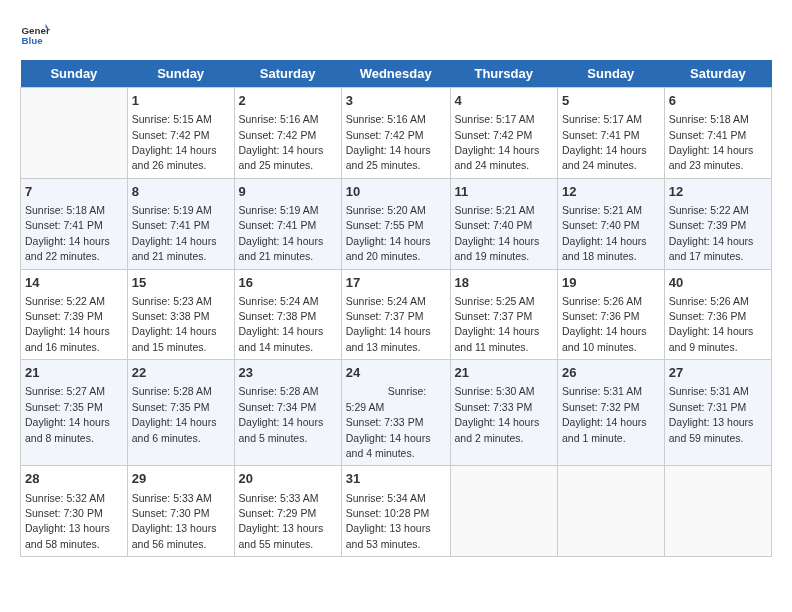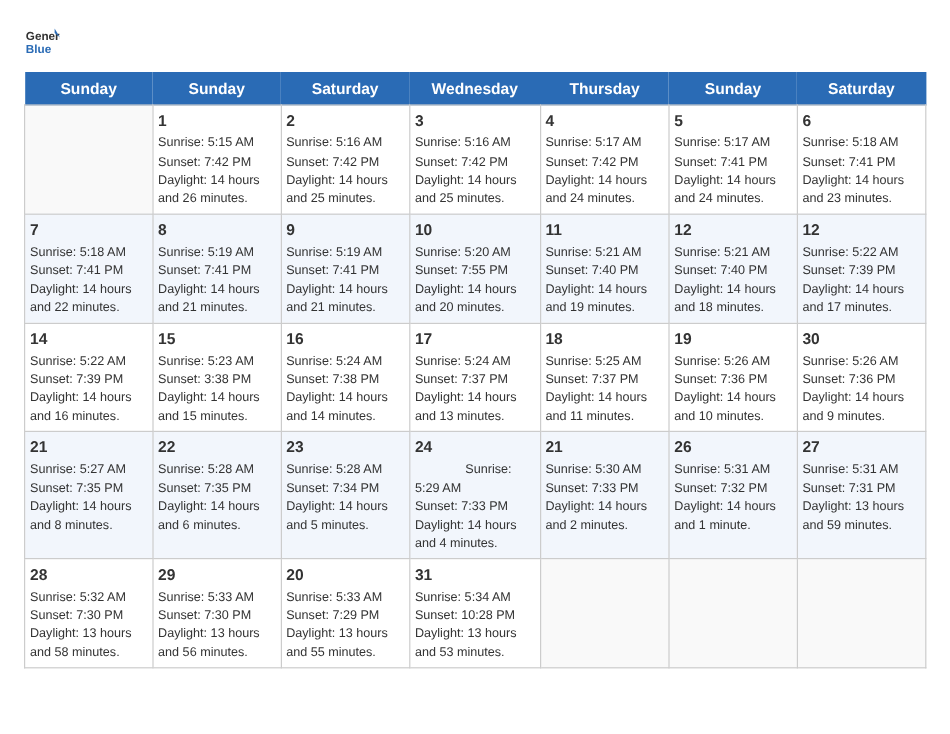--- a/index.html
+++ b/index.html
@@ -185,21 +185,21 @@
 Daylight: 14 hours
 and 13 minutes.</span></td>
         <td><span class="day-num">18</span><span class="day-info" style="white-space: pre-wrap;">Sunrise: 5:25 AM
 Sunset: 7:37 PM
 Daylight: 14 hours
 and 11 minutes.</span></td>
         <td><span class="day-num">19</span><span class="day-info" style="white-space: pre-wrap;">Sunrise: 5:26 AM
 Sunset: 7:36 PM
 Daylight: 14 hours
 and 10 minutes.</span></td>
-        <td><span class="day-num">30</span><span class="day-info" style="white-space: pre-wrap;">Sunrise: 5:26 AM
+        <td><span class="day-num">40</span><span class="day-info" style="white-space: pre-wrap;">Sunrise: 5:26 AM
 Sunset: 7:36 PM
 Daylight: 14 hours
 and 9 minutes.</span></td>
       </tr>
       <tr>
         <td><span class="day-num">21</span><span class="day-info" style="white-space: pre-wrap;">Sunrise: 5:27 AM
 Sunset: 7:35 PM
 Daylight: 14 hours
 and 8 minutes.</span></td>
         <td><span class="day-num">22</span><span class="day-info" style="white-space: pre-wrap;">Sunrise: 5:28 AM

